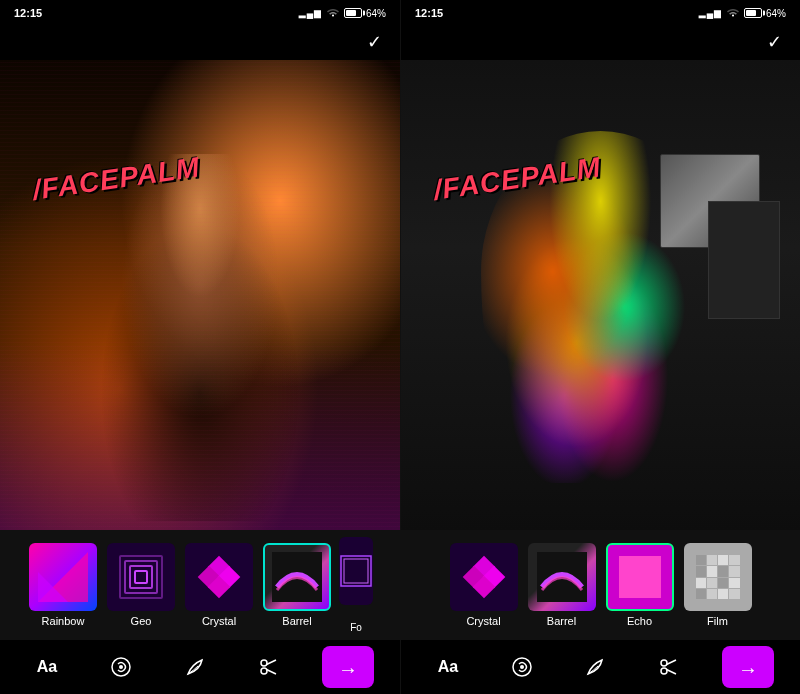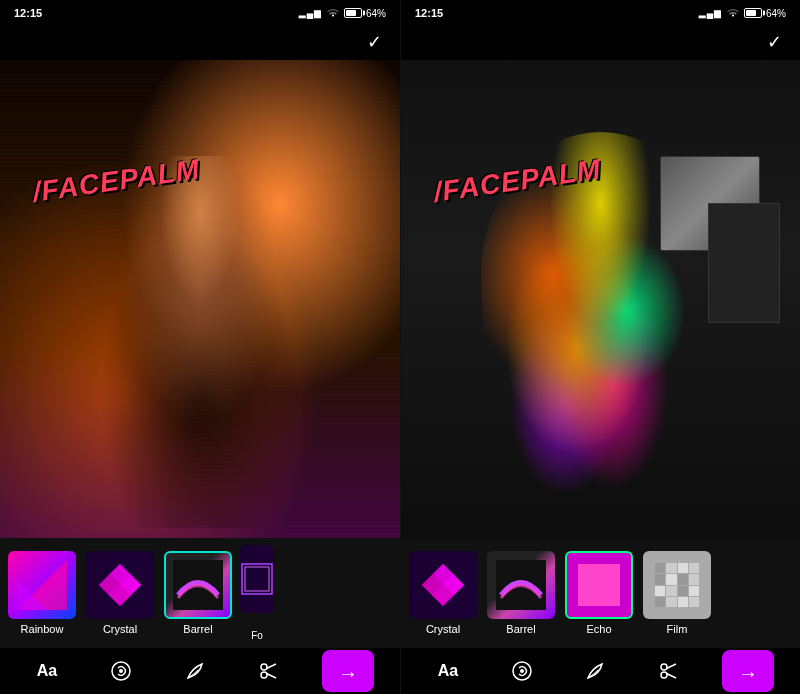--- a/index.html
+++ b/index.html
@@ -135,20 +135,21 @@
 
     
     .filter-strip {
       height: 110px;
       background: #111;
       display: flex;
       align-items: center;
       padding: 0 4px;
       overflow-x: hidden;
       gap: 2px;
+      justify-content: center;
     }
 
     .filter-item {
       display: flex;
       flex-direction: column;
       align-items: center;
       min-width: 76px;
       cursor: pointer;
     }
 
@@ -244,21 +245,21 @@
 
     
     .echo-shape {
       width: 42px;
       height: 42px;
       background: #ff44cc;
     }
 
     
     .bottom-toolbar {
-      height: 46px;
+      height: 54px;
       background: #000;
       display: flex;
       align-items: center;
       justify-content: space-around;
       padding: 0 10px;
     }
 
     .tool-btn {
       width: 42px;
       height: 42px;
@@ -392,20 +393,31 @@
     <div class="filter-item">
       <div class="filter-thumb thumb-rainbow">
         <svg width="50" height="50" viewBox="0 0 50 50">
           <polygon points="0,50 50,0 50,50" fill="#ff00aa" opacity="0.7"></polygon>
           <polygon points="0,50 0,20 30,50" fill="#cc00ff" opacity="0.7"></polygon>
         </svg>
       </div>
       <span class="filter-name">Rainbow</span>
     </div>
 
+    <div class="filter-item">
+      <div class="filter-thumb thumb-geo">
+        <div class="geo-icon">
+          <div class="geo-square" style="width:44px;height:44px;opacity:0.4;"></div>
+          <div class="geo-square" style="width:34px;height:34px;opacity:0.6;"></div>
+          <div class="geo-square" style="width:24px;height:24px;opacity:0.8;"></div>
+          <div class="geo-square" style="width:14px;height:14px;opacity:1;"></div>
+        </div>
+      </div>
+      <span class="filter-name">Geo</span>
+    </div>
 
     <div class="filter-item">
       <div class="filter-thumb thumb-crystal">
         <div style="position:relative;width:44px;height:44px;">
           <div class="diamond" style="top:4px;left:14px;background:#dd00dd;"></div>
           <div class="diamond" style="top:14px;left:4px;background:#cc00bb;"></div>
           <div class="diamond" style="top:14px;left:24px;background:#ee00ee;"></div>
           <div class="diamond" style="top:24px;left:14px;background:#dd00cc;"></div>
         </div>
       </div>

